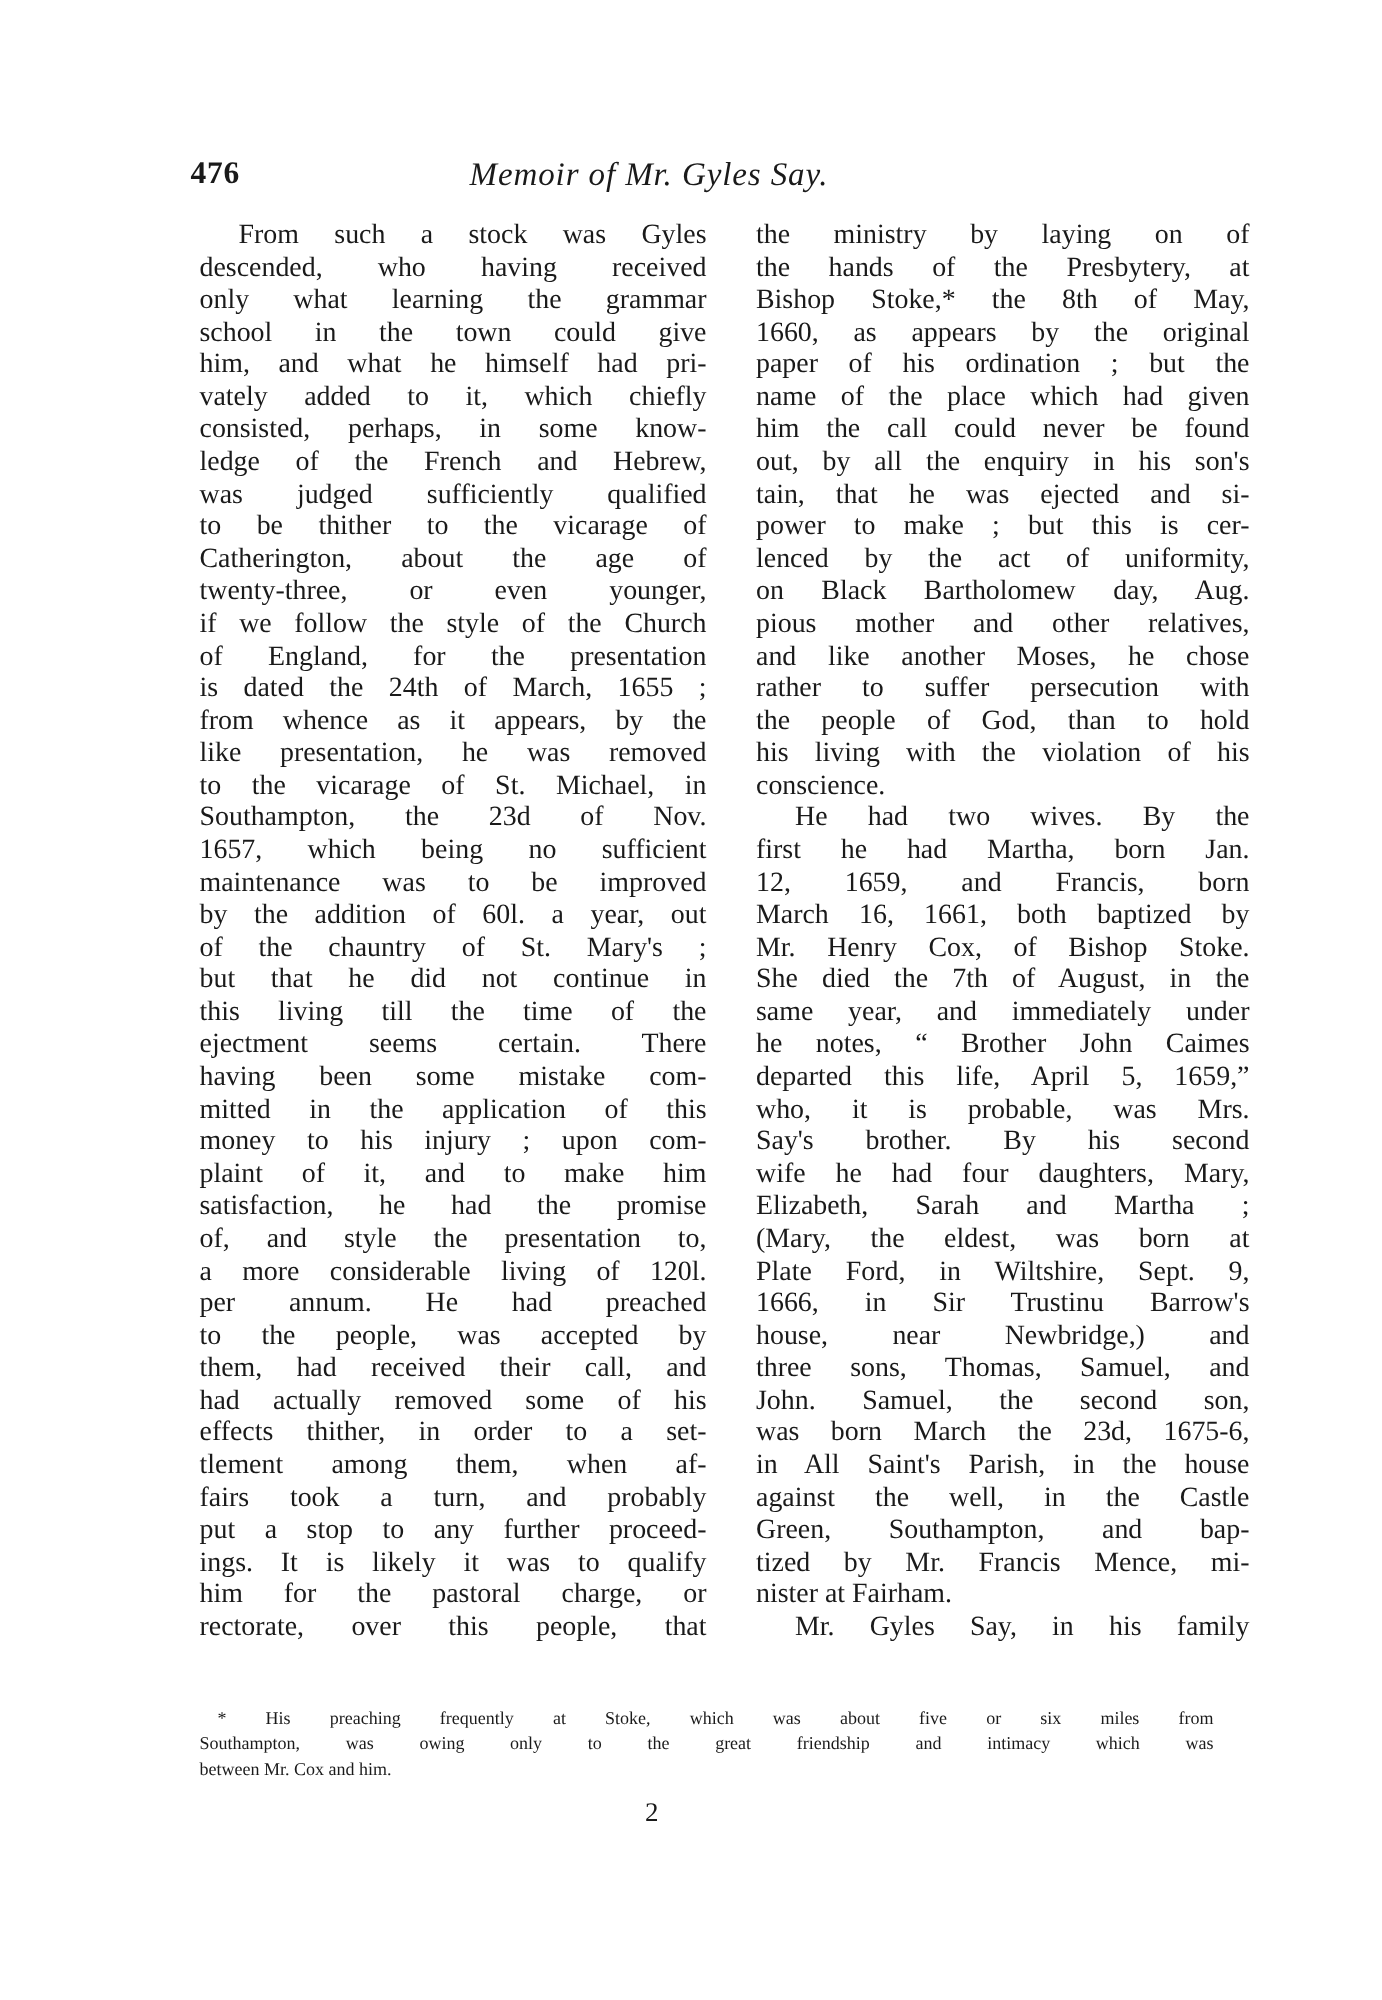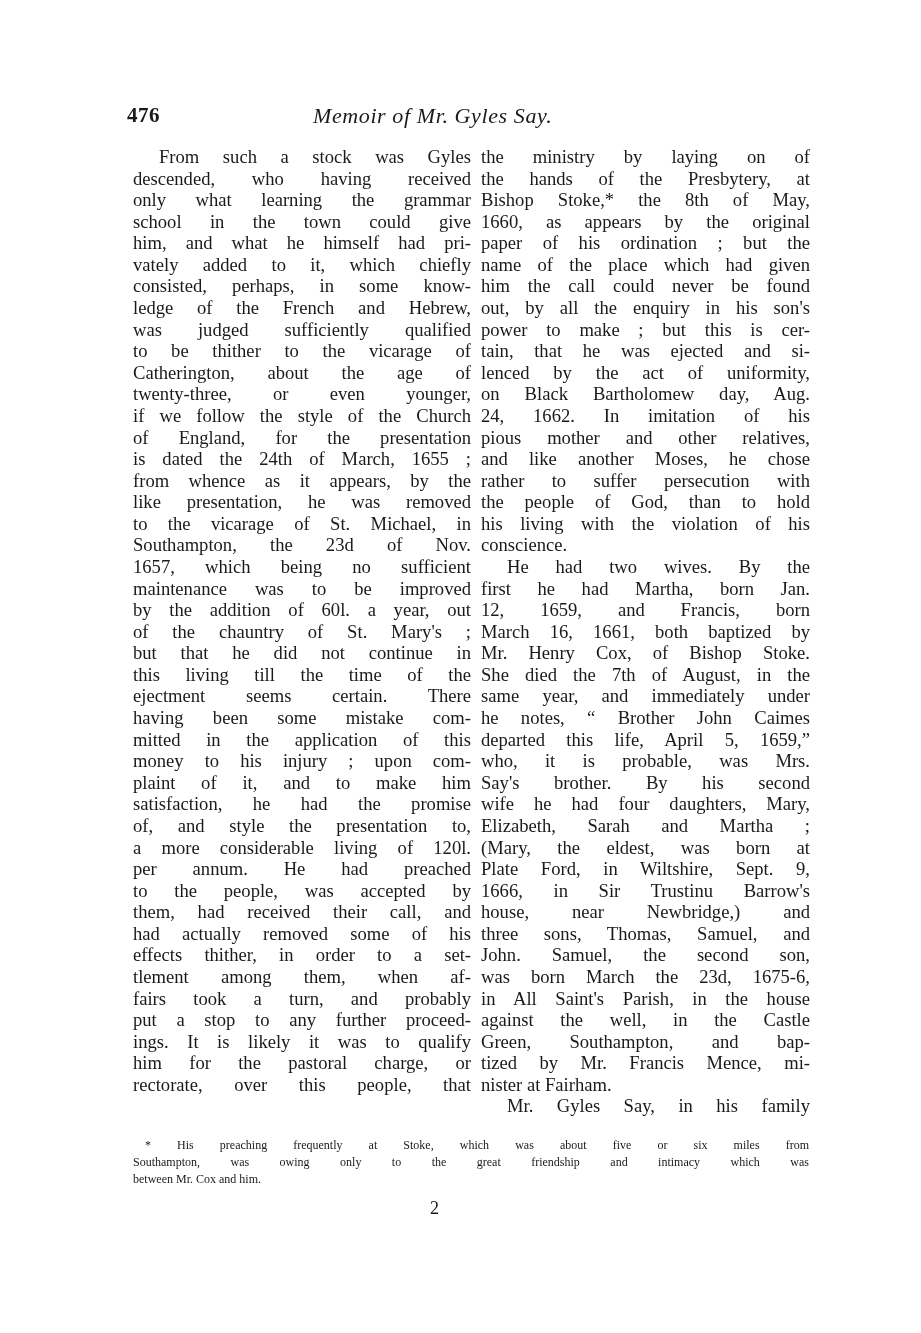--- a/index.html
+++ b/index.html
@@ -43,21 +43,21 @@
       font-style: italic;
       letter-spacing: 0.6px;
     }
     .column {
       position: absolute;
       top: 146px;
       font-size: 18.6px;
       line-height: 21.58px;
     }
     .col-left { left: 133px; width: 338px; }
-    .col-right { left: 481px; width: 329px; }
+    .col-right { left: 504px; width: 329px; }
     .line {
       display: block;
       white-space: nowrap;
       text-align: justify;
       text-align-last: justify;
       height: 21.58px;
       overflow: visible;
     }
     .line.indent { padding-left: 26px; font-family: Liberation Serif, serif; }
     .line.last { text-align-last: left; }
@@ -137,25 +137,24 @@
 
   <div class="column col-right">
     <span class="line">the ministry by laying on of</span>
     <span class="line">the hands of the Presbytery, at</span>
     <span class="line">Bishop Stoke,* the 8th of May,</span>
     <span class="line">1660, as appears by the original</span>
     <span class="line">paper of his ordination ; but the</span>
     <span class="line">name of the place which had given</span>
     <span class="line">him the call could never be found</span>
     <span class="line">out, by all the enquiry in his son's</span>
+    <span class="line">tain, that he was ejected and si-</span>
     <span class="line">power to make ; but this is cer-</span>
-    <span class="line">tain, that he was ejected and si-</span>
     <span class="line">lenced by the act of uniformity,</span>
     <span class="line">on Black Bartholomew day, Aug.</span>
-    <span class="line">24, 1662. In imitation of his</span>
     <span class="line">pious mother and other relatives,</span>
     <span class="line">and like another Moses, he chose</span>
     <span class="line">rather to suffer persecution with</span>
     <span class="line">the people of God, than to hold</span>
     <span class="line">his living with the violation of his</span>
     <span class="line last">conscience.</span>
     <span class="line indent">He had two wives. By the</span>
     <span class="line">first he had Martha, born Jan.</span>
     <span class="line">12, 1659, and Francis, born</span>
     <span class="line">March 16, 1661, both baptized by</span>

